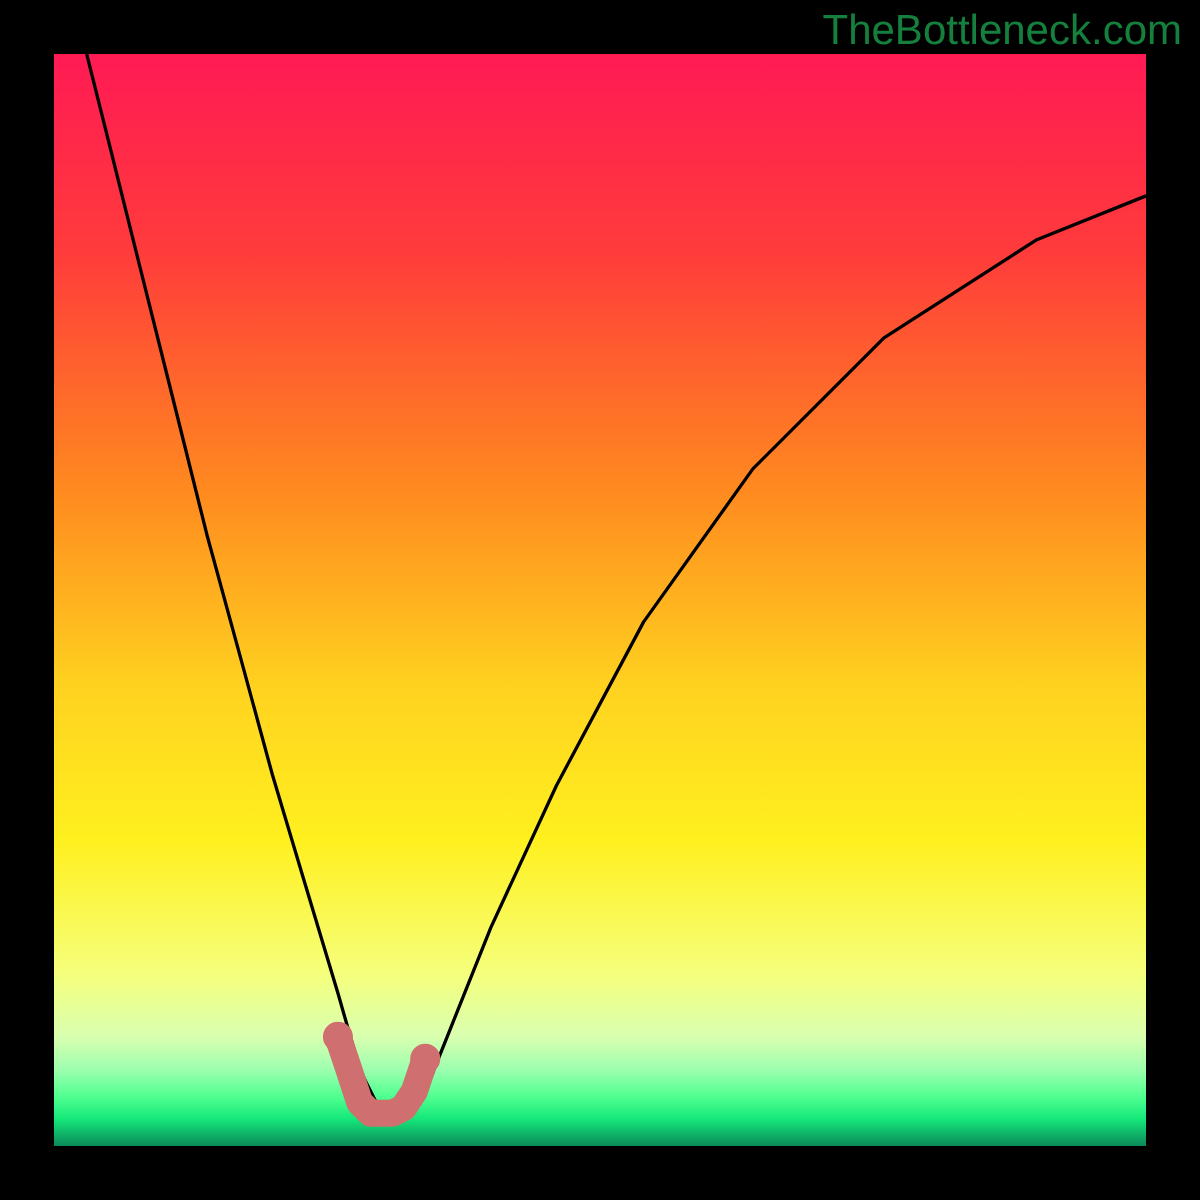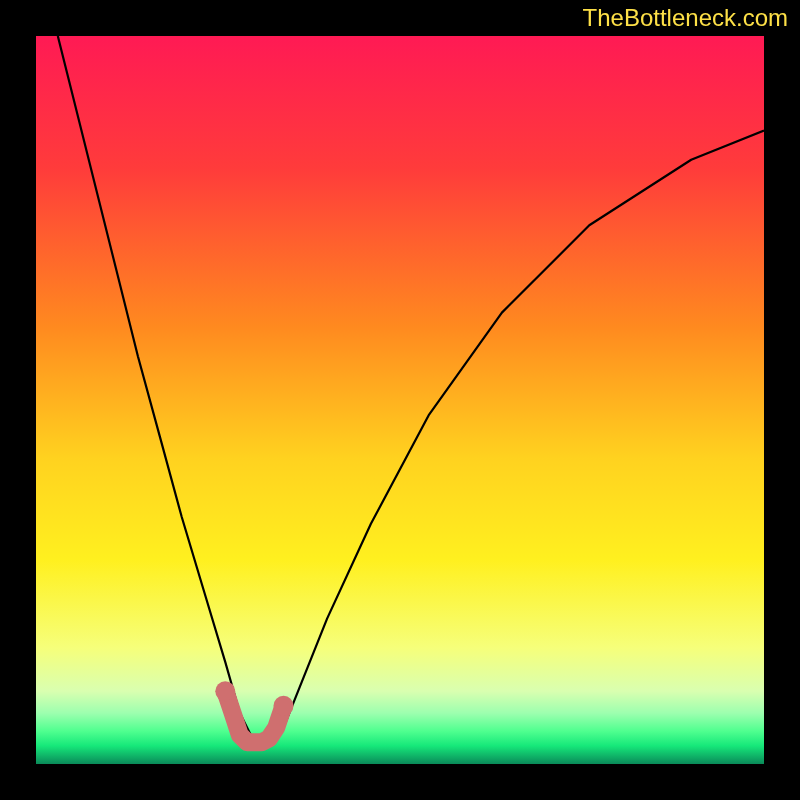--- a/index.html
+++ b/index.html
@@ -8,22 +8,22 @@
     width: 800px;
     height: 800px;
     background: #000;
     position: relative;
     font-family: Arial, Helvetica, sans-serif;
   }
   .watermark {
     position: absolute;
     top: 4px;
     right: 12px;
-    color: #fde047;
-    font-size: 24px;
+    color: #15803d;
+    font-size: 28px;
     font-weight: 500;
     z-index: 10;
   }
   .plot-wrap {
     position: absolute;
     left: 36px;
     top: 36px;
     width: 728px;
     height: 728px;
   }

